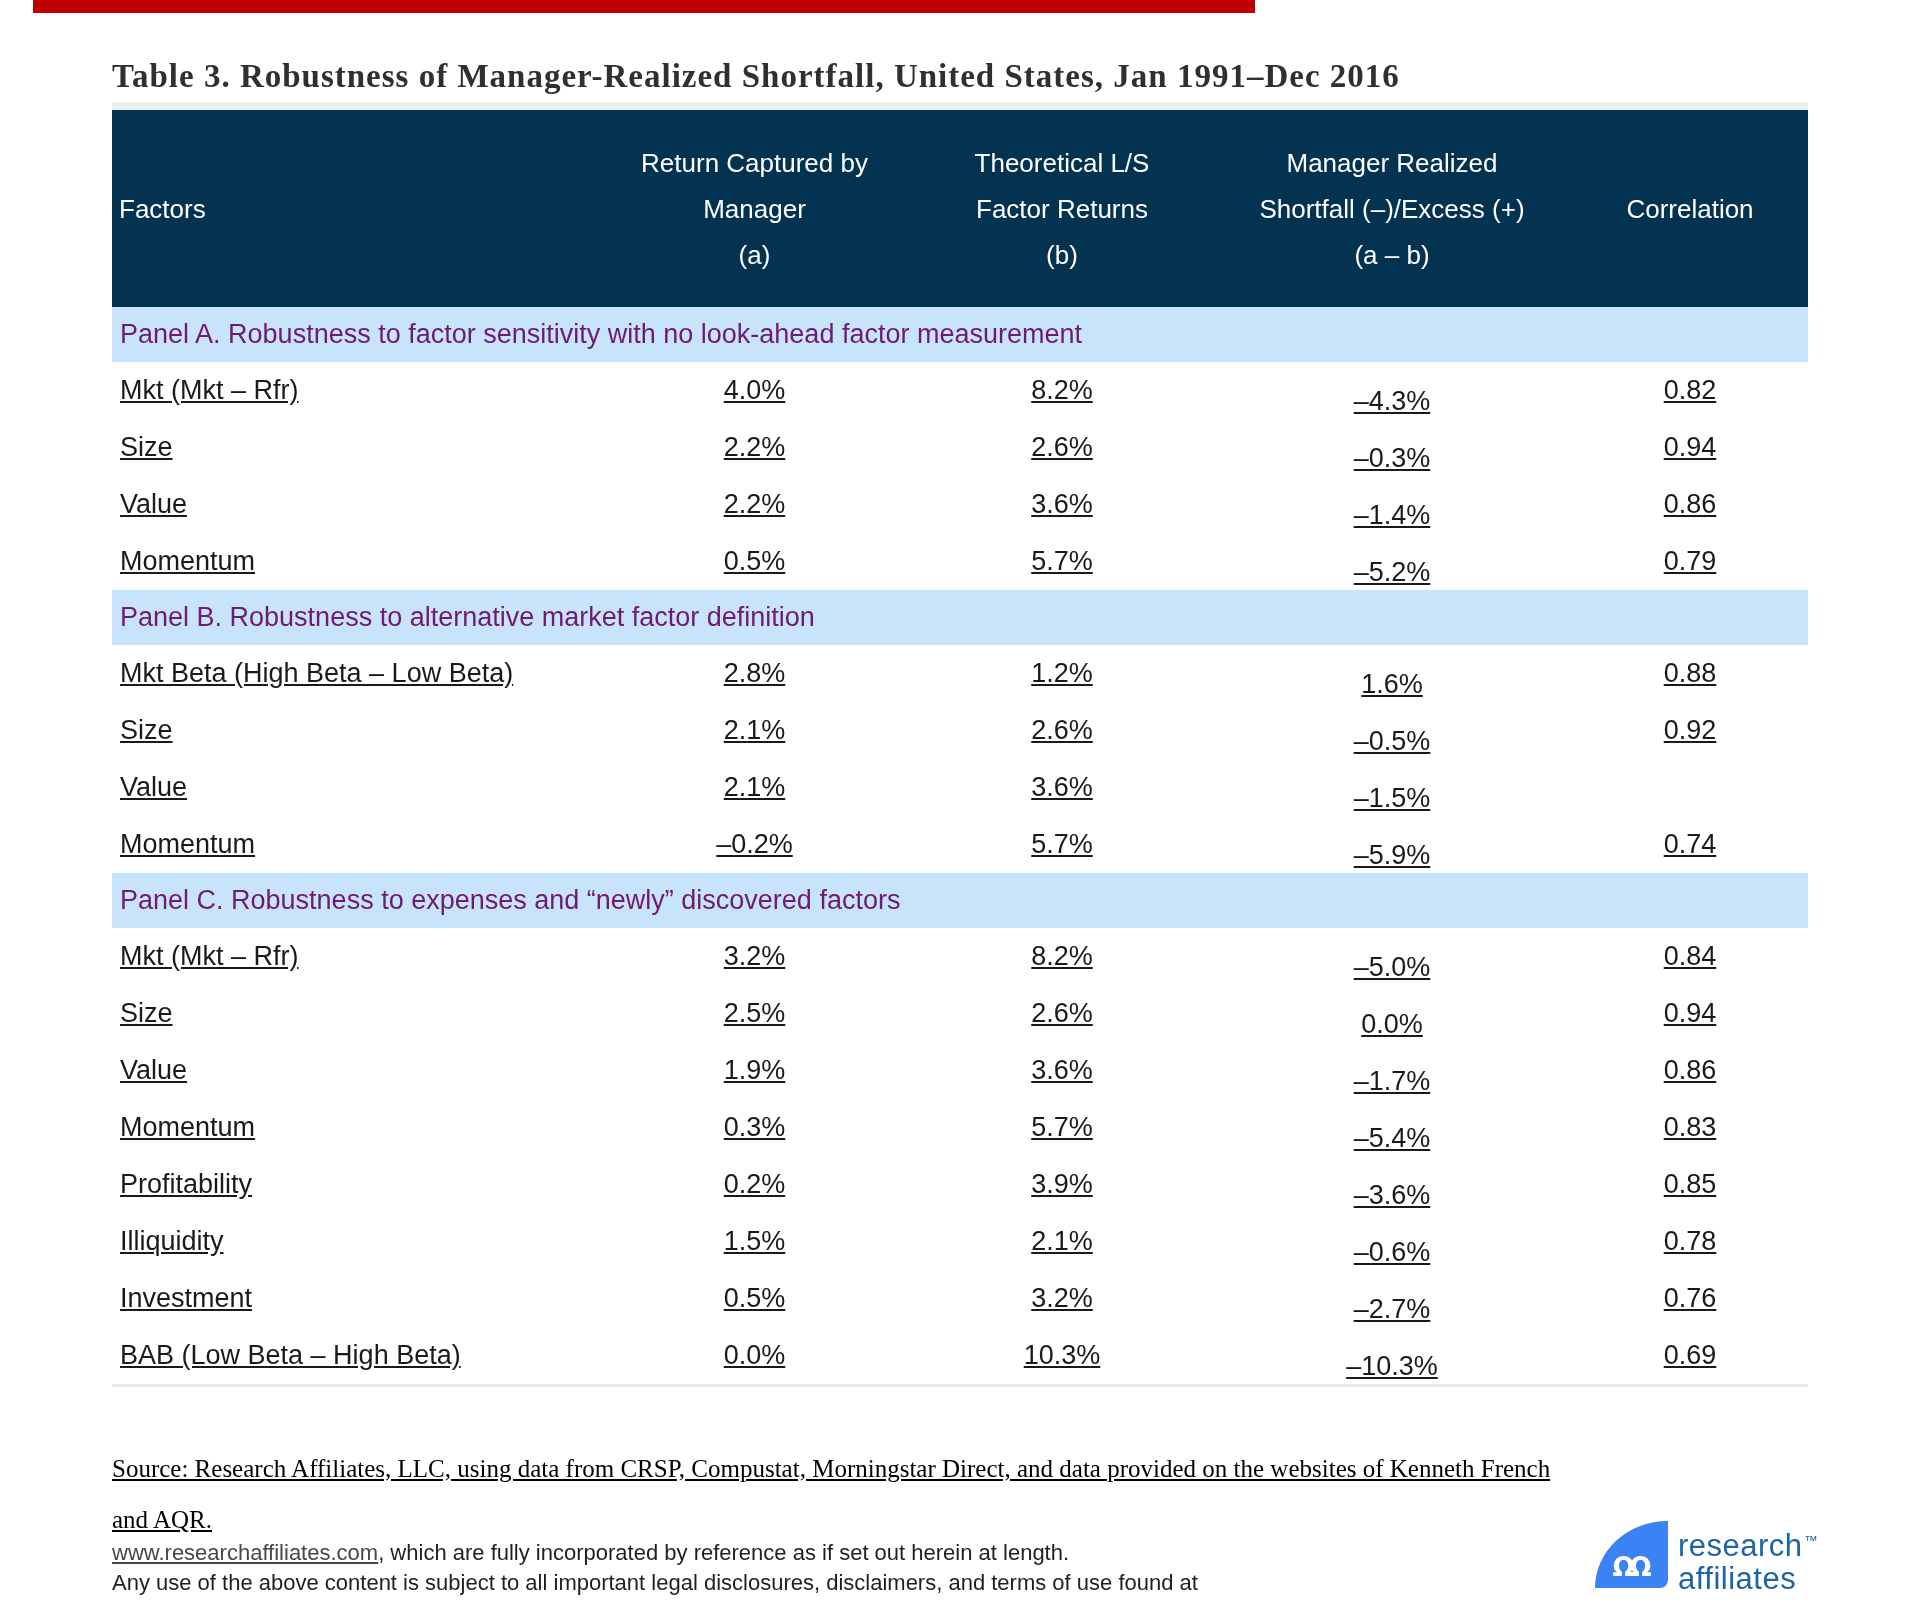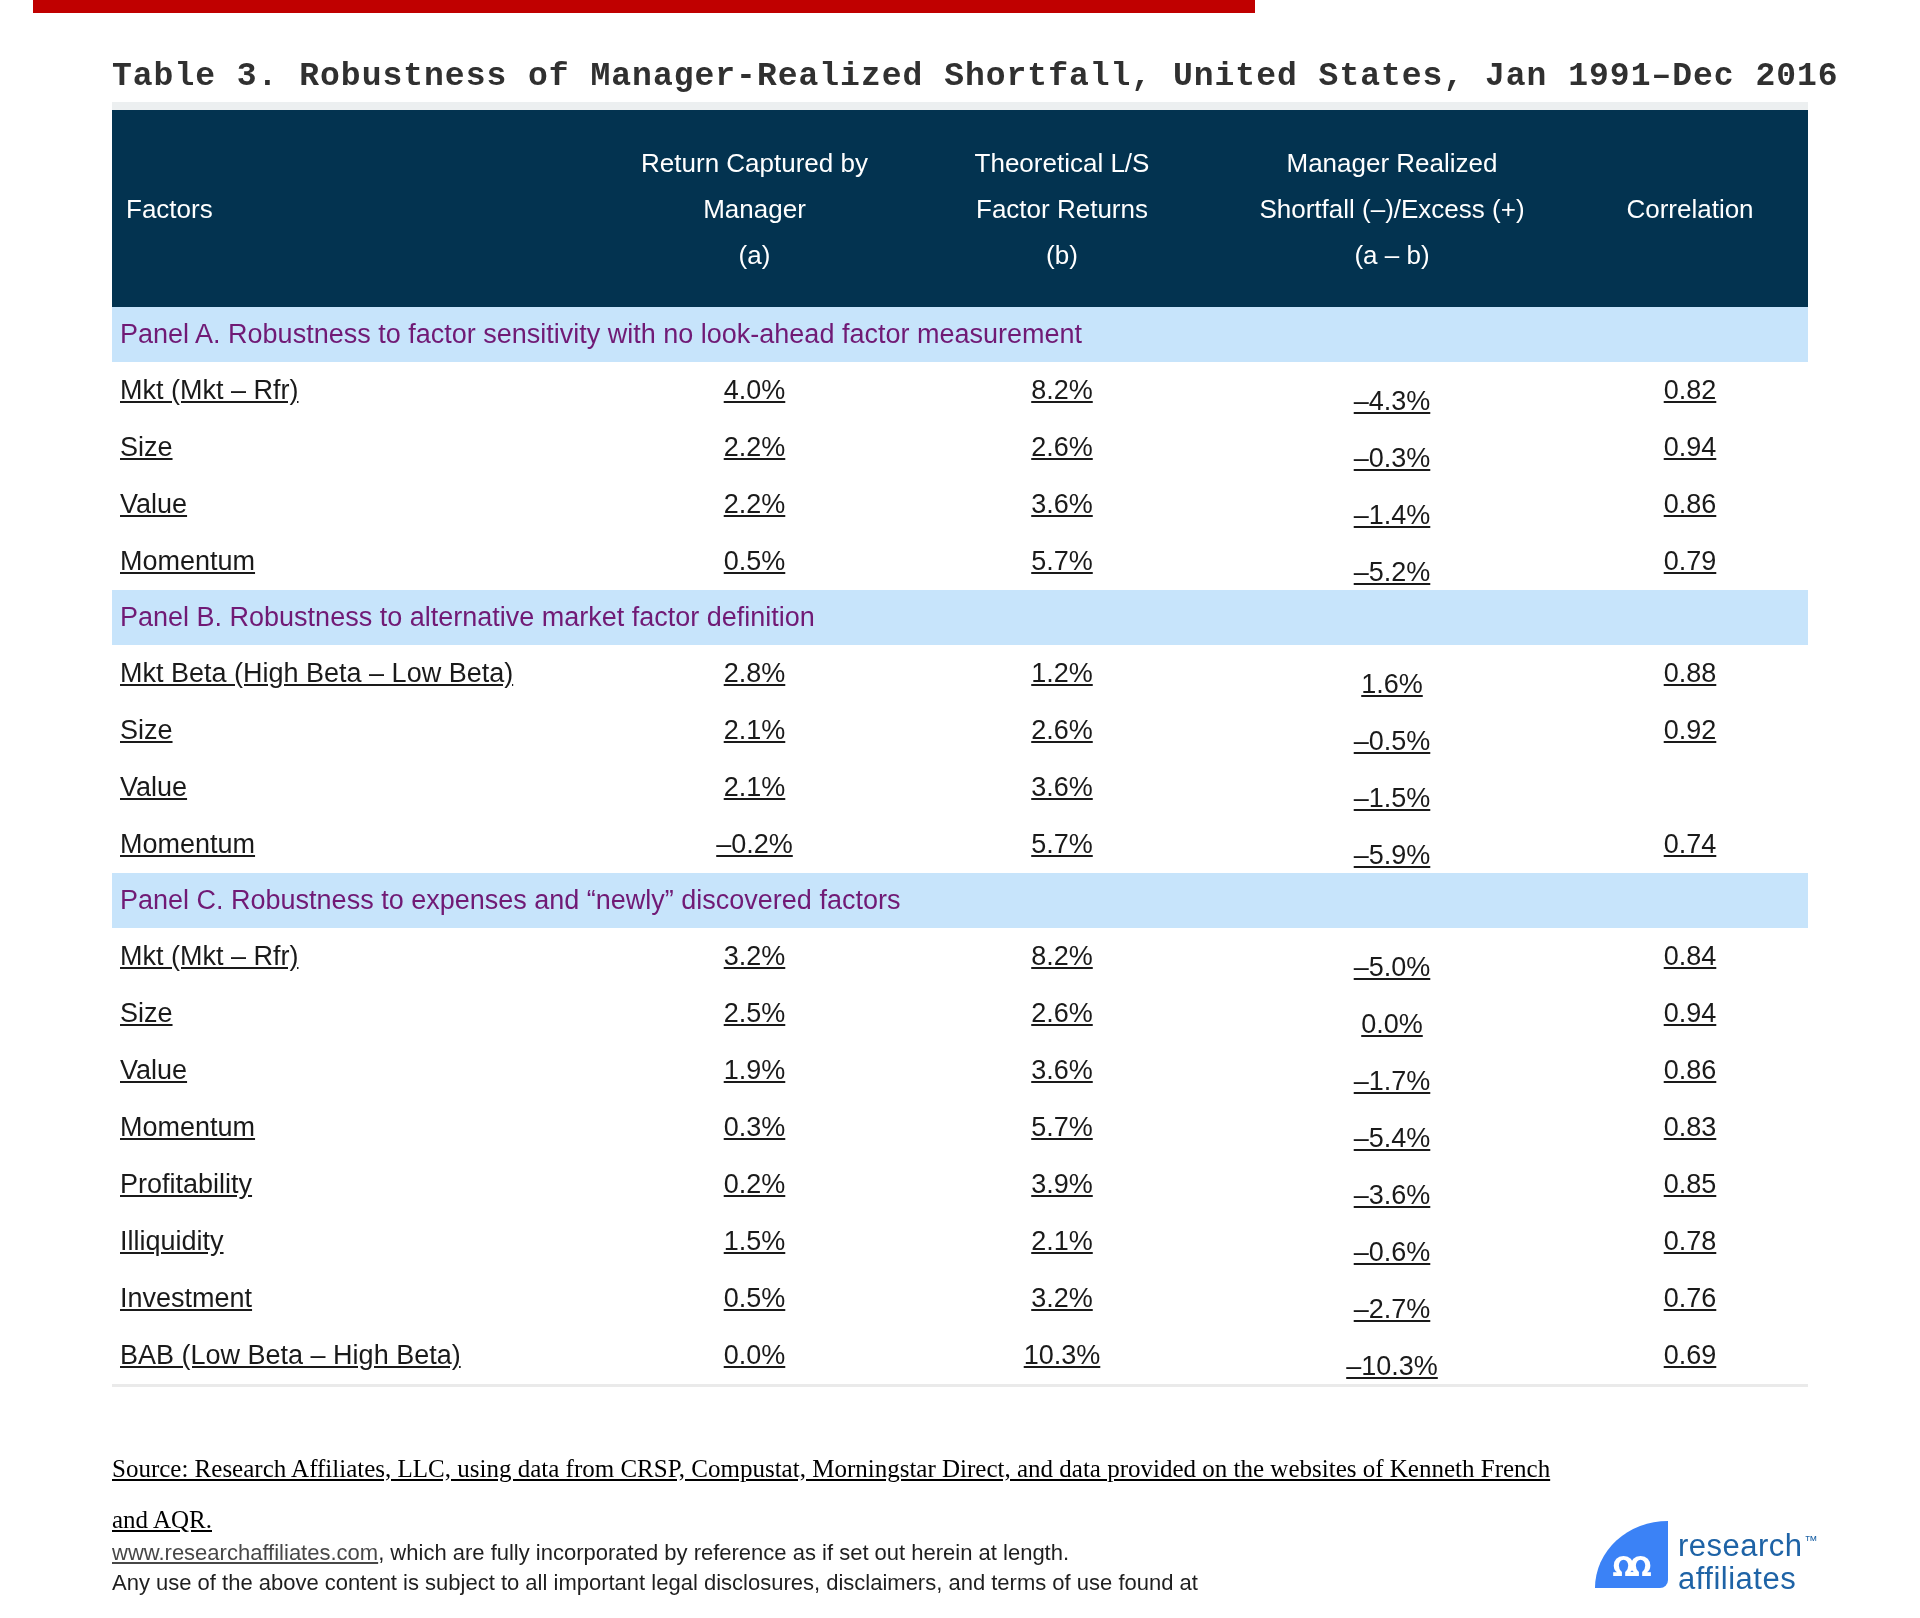--- a/index.html
+++ b/index.html
@@ -2,29 +2,29 @@
 <html><head>
 <meta charset="utf-8">
 <style>
   html,body { margin:0; padding:0; background:#ffffff; }
   .page { position:relative; width:1920px; height:1618px; background:#ffffff;
           font-family:"Liberation Sans", sans-serif; overflow:hidden; }
 
   .red-bar { position:absolute; left:33px; top:0; width:1222px; height:13px; background:#C00000; }
 
   .doc-title { position:absolute; left:112px; top:58px; width:1720px;
-               font-family:Liberation Mono, monospace; font-weight:700; font-size:33px;
+               font-family:Liberation Serif, serif; font-weight:700; font-size:33px;
                color:#303030; letter-spacing:1px; white-space:nowrap; }
   .title-rule { position:absolute; left:112px; top:102px; width:1696px; height:8px; background:#ECEFF0; }
 
   .tbl { position:absolute; left:112px; top:110px; width:1696px; }
   .thead { display:grid; grid-template-columns:485px 315px 300px 360px 236px;
            height:197px; background:#033350; color:#ffffff; font-size:26px; line-height:46px; }
   .th { display:flex; align-items:center; justify-content:center; text-align:center; white-space:pre-line; }
-  .th.f { justify-content:flex-start; text-align:right; padding-left:14px; }
+  .th.f { justify-content:flex-start; text-align:right; padding-left:7px; }
 
   .pband { height:55px; background:#C7E4FB; display:flex; align-items:center;
            padding-left:8px; font-size:27px; color:#701a75; }
 
   .trow { display:grid; grid-template-columns:485px 315px 300px 360px 236px;
           height:57px; font-size:27px; color:#1a1a1a;text-decoration:underline; }
   .c { display:flex; align-items:center; justify-content:center; }
   .c.f { justify-content:flex-start; padding-left:8px; }
   .c.sf { transform:translateY(11px); }
 

